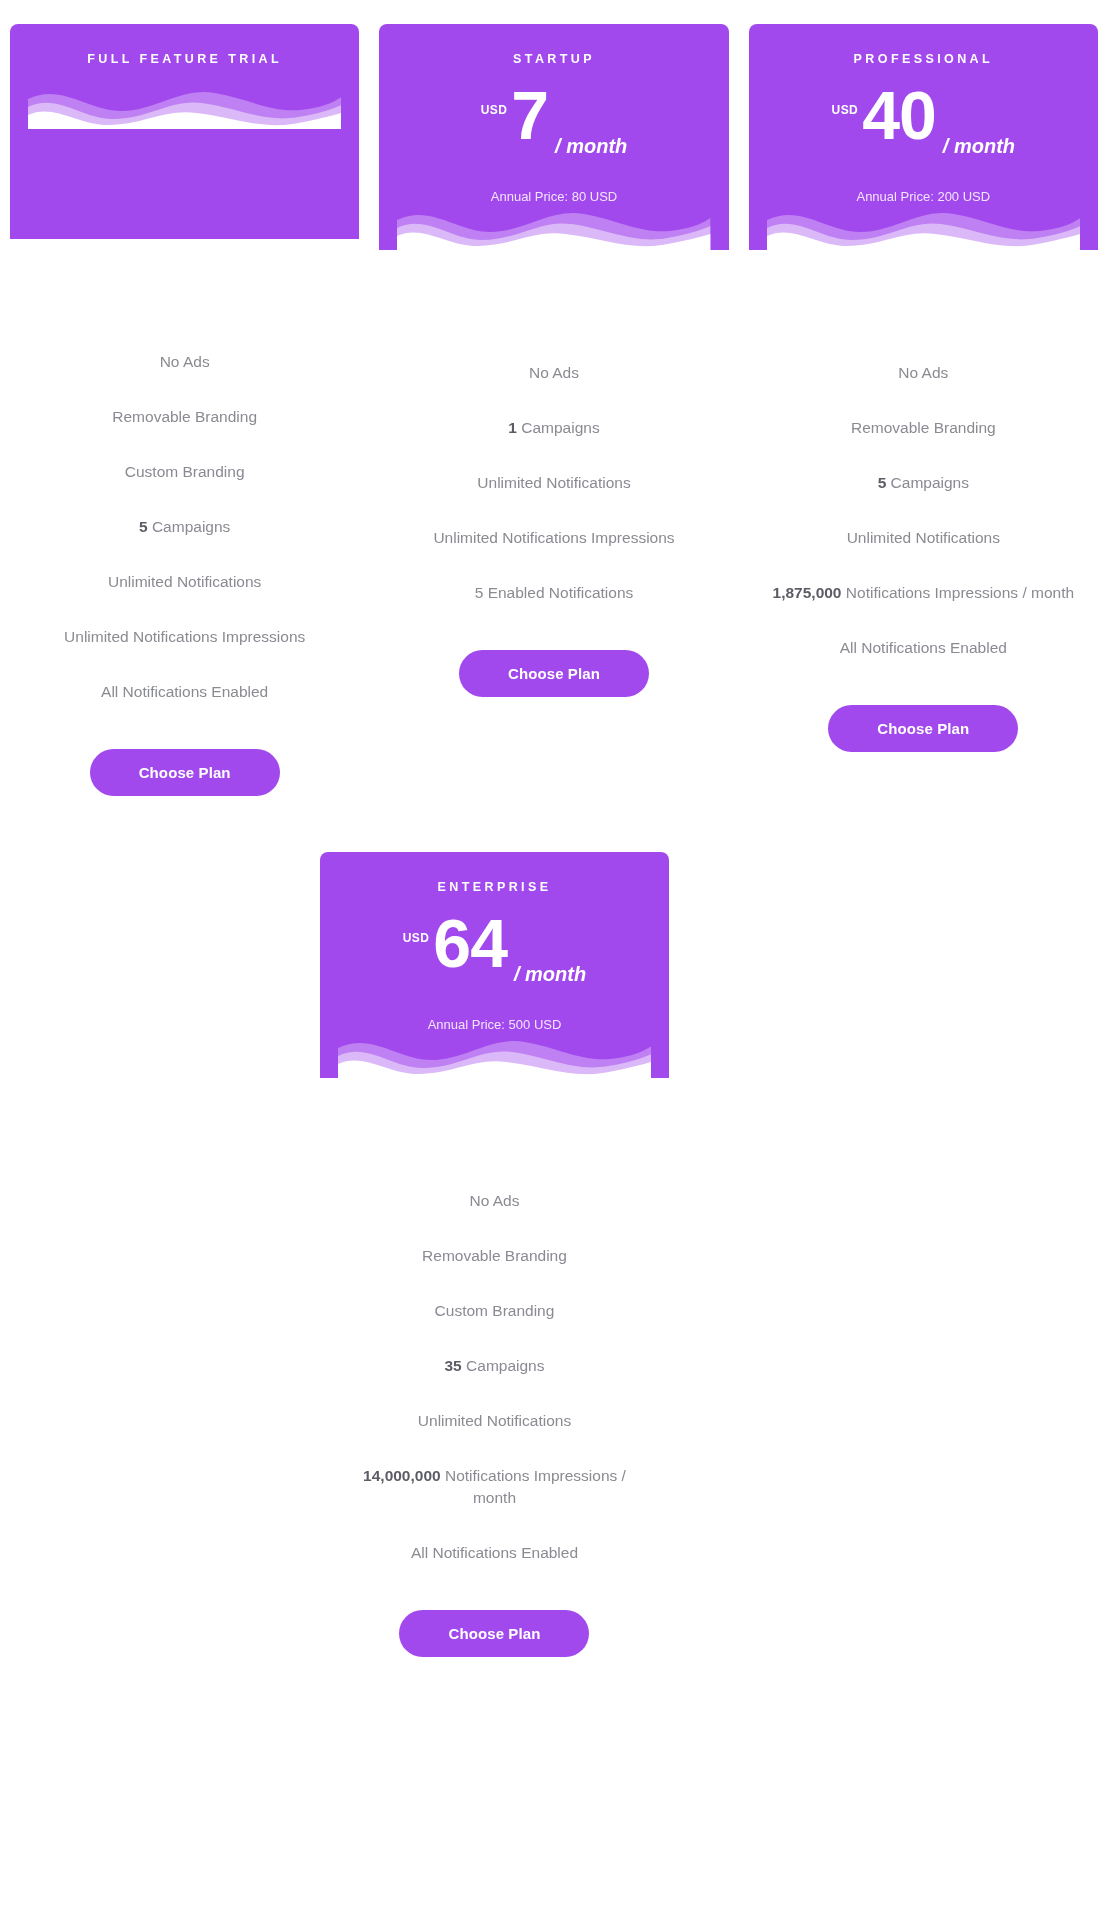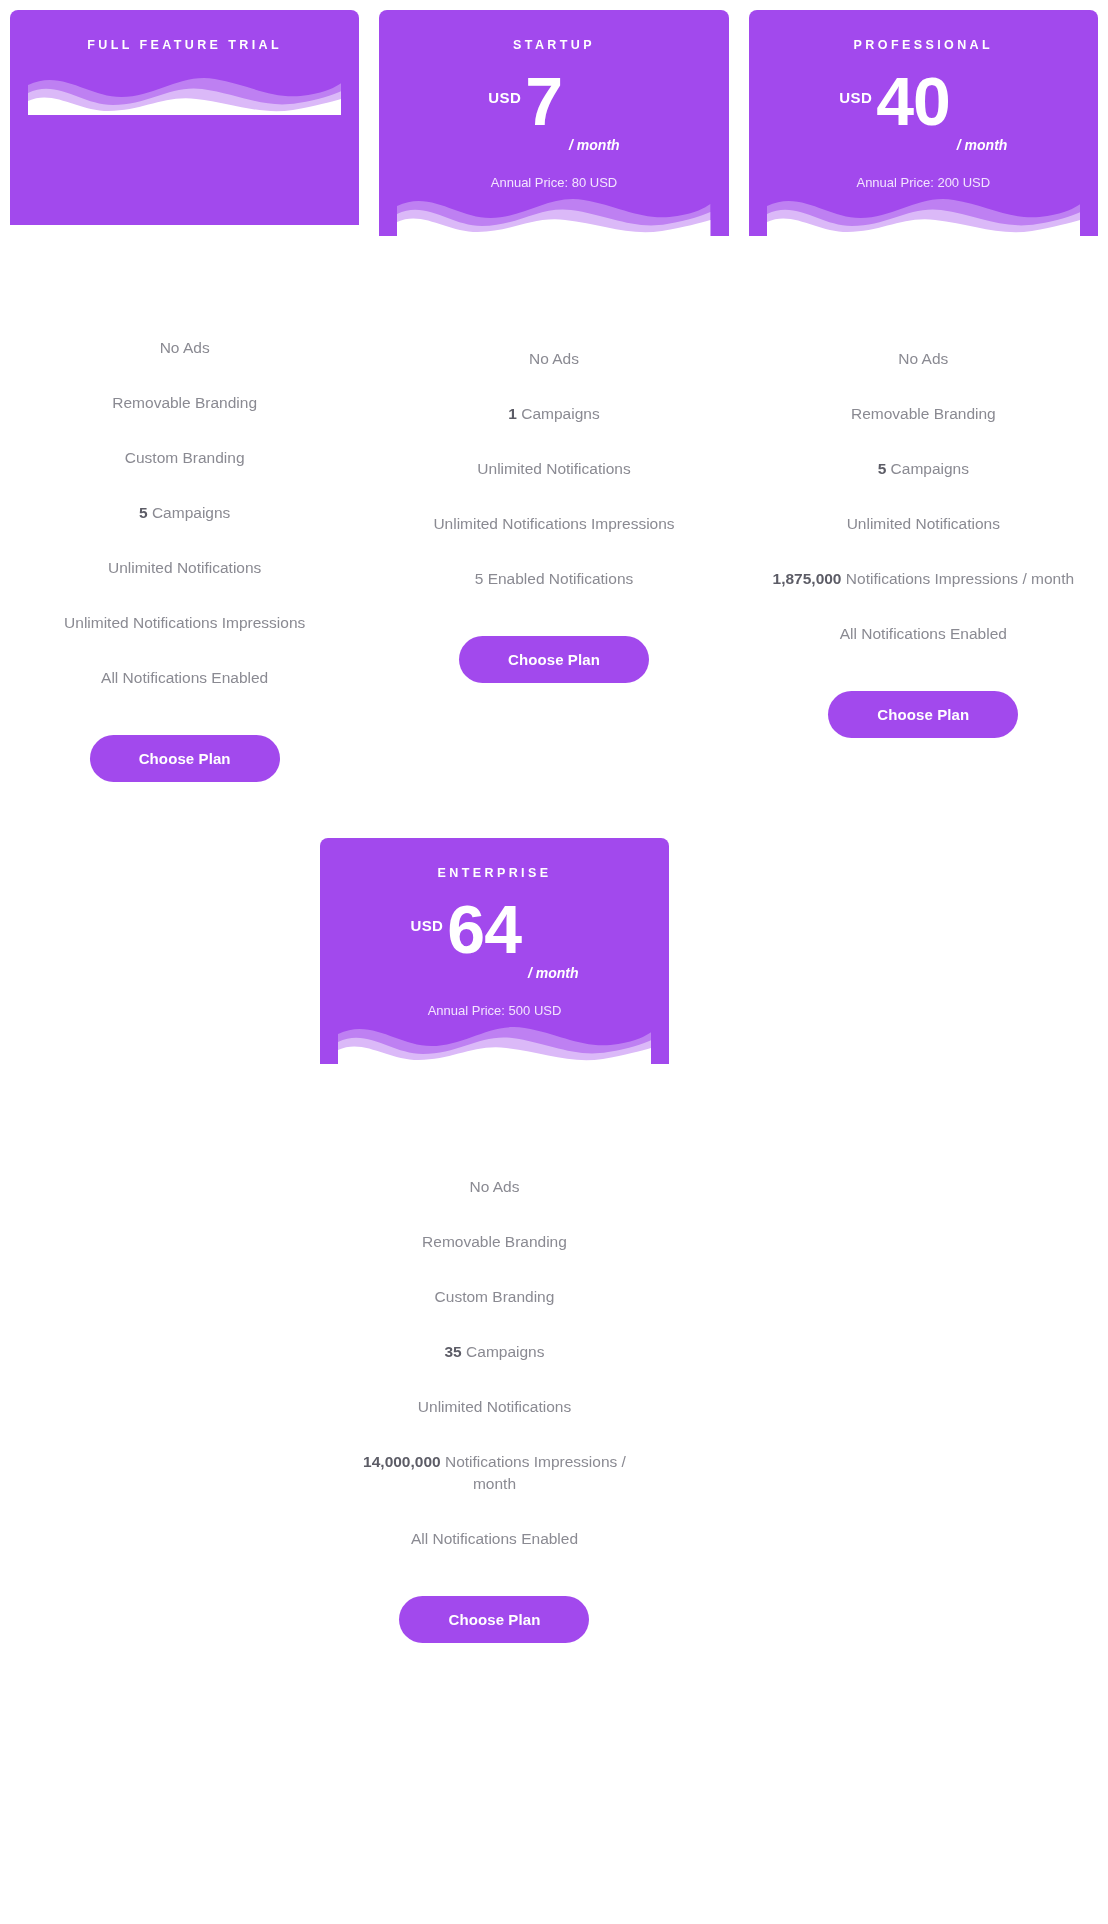--- a/index.html
+++ b/index.html
@@ -12,21 +12,21 @@
   body {
     font-family: "Liberation Sans", "DejaVu Sans", sans-serif;
     -webkit-font-smoothing: antialiased;
   }
 
   .pricing-page {
     width: 1108px;
     min-height: 1924px;
     position: relative;
     background: #ffffff;
-    padding-top: 10px;
+    padding-top: 24px;
   }
 
   .plan-grid {
     display: flex;
     flex-wrap: wrap;
     width: 1108px;
   }
 
   .plan-col {
     width: 369.33px;
@@ -59,41 +59,41 @@
   .price-row {
     display: flex;
     justify-content: center;
     align-items: flex-start;
     margin-top: 16px;
     min-height: 88px;
   }
 
   .price-currency {
     color: #ffffff;
-    font-size: 15px;
+    font-size: 12px;
     font-weight: bold;
     letter-spacing: 0.4px;
     margin-top: 20px;
     margin-right: 4px;
   }
 
   .price-amount {
     color: #ffffff;
     font-size: 68px;
     font-weight: bold;
     line-height: 0.95;
     letter-spacing: -1px;
   }
 
   .price-period {
     color: #ffffff;
-    font-size: 14px;
+    font-size: 20px;
     font-weight: bold;
     font-style: italic;
-    margin-top: 68px;
+    margin-top: 52px;
     margin-left: 7px;
     white-space: nowrap;
   }
 
   
   .price-row.trial-variant {
     margin-top: 10px;
     align-items: center;
   }
   .trial-word {

